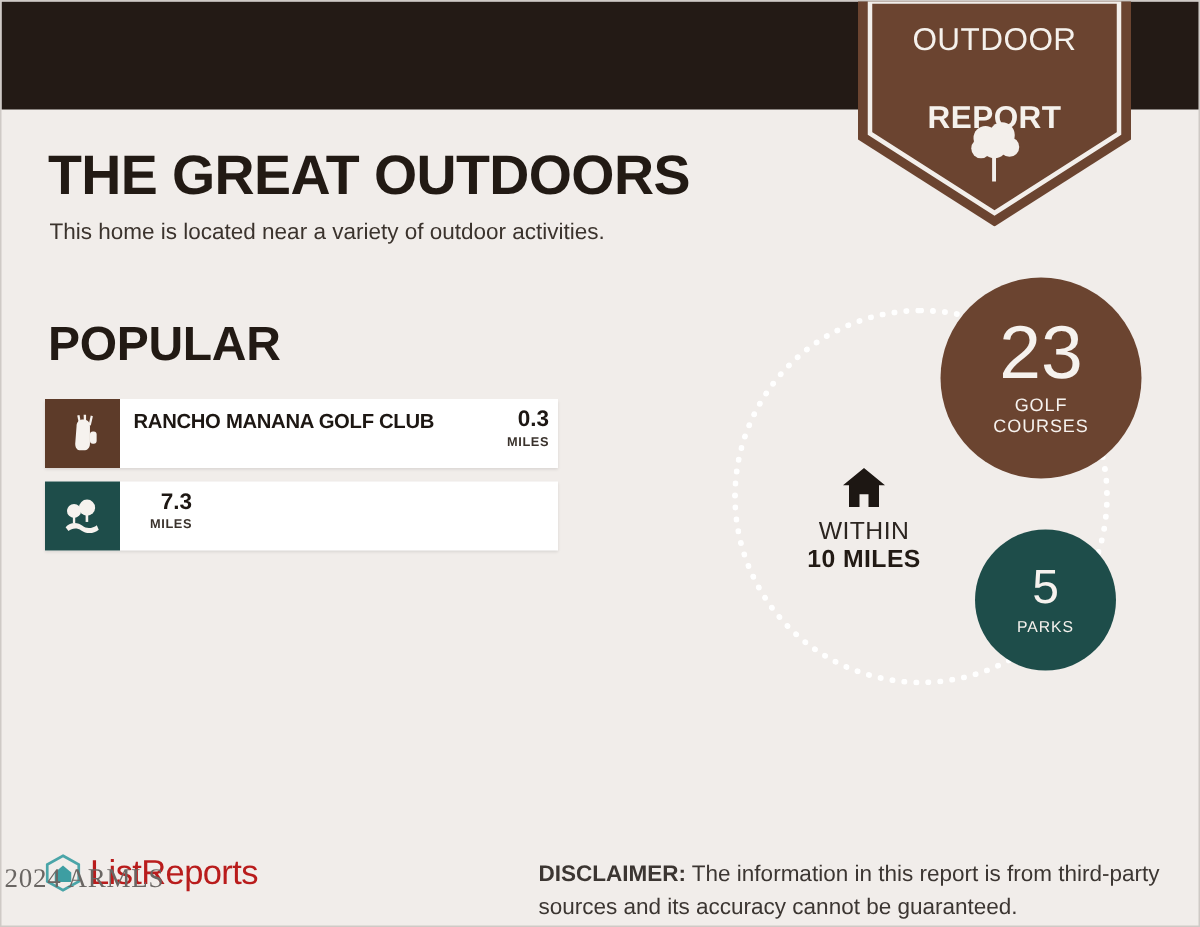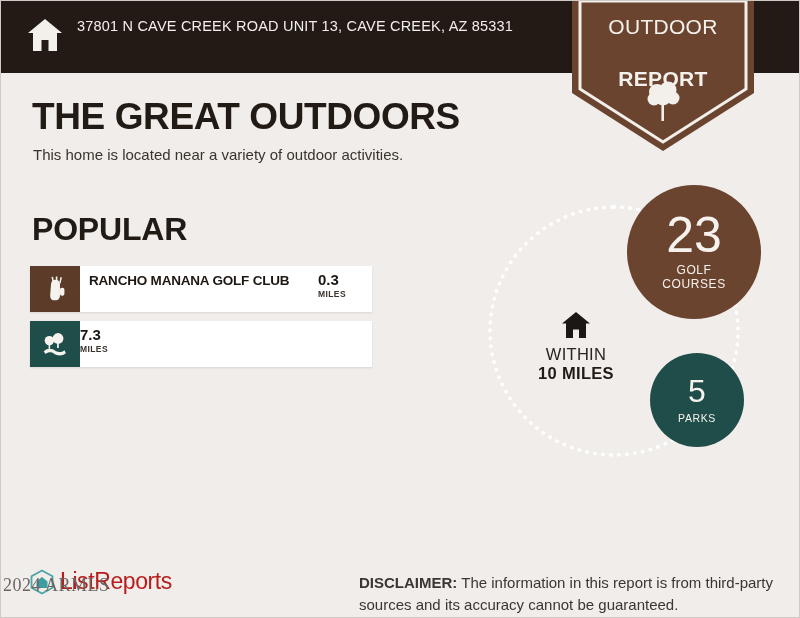--- a/index.html
+++ b/index.html
@@ -137,21 +137,21 @@
   .poi-name {
     font-size: 13.5px;
     font-weight: 700;
     color: #1d1713;
     letter-spacing: -0.2px;
     line-height: 1.35;
     white-space: nowrap;
   }
   .poi-dist {
     flex: 0 0 48px;
-    text-align: left;
+    text-align: right;
     padding: 6px 6px 0 0;
   }
   .poi-dist-num {
     font-size: 15px;
     font-weight: 700;
     color: #1d1713;
     line-height: 1.1;
   }
   .poi-dist-unit {
     font-size: 8.5px;
@@ -263,28 +263,20 @@
     color: #3c3632;
   }
   .disclaimer b { font-weight: 700; }
 </style>
 </head>
 <body>
 
 <div class="report">
 
   <div class="header-bar"></div>
-  <div class="header-inner" style="z-index:4;">
-    <span class="header-home-icon">
-      <svg viewBox="0 0 36 34" width="36" height="34" aria-hidden="true">
-        <path d="M18 1 L35 15 L30 15 L30 33 L21.5 33 L21.5 22 L14.5 22 L14.5 33 L6 33 L6 15 L1 15 Z" fill="#f3efeb"></path>
-      </svg>
-    </span>
-    <div class="header-address">37801 N CAVE CREEK ROAD UNIT 13, CAVE CREEK, AZ 85331</div>
-  </div>
 
   <div class="badge">
     <svg viewBox="0 0 182 154" width="182" height="154" aria-hidden="true">
       <path d="M0 0 H182 V96 L91 154 L0 96 Z" fill="#6b4430"></path>
       <path d="M8 4 H174 V92 L91 145 L8 92 Z" fill="none" stroke="#f3efeb" stroke-width="3"></path>
     </svg>
     <div class="badge-text">
       <div class="l1">OUTDOOR</div>
       <div class="l2">REPORT</div>
     </div>

